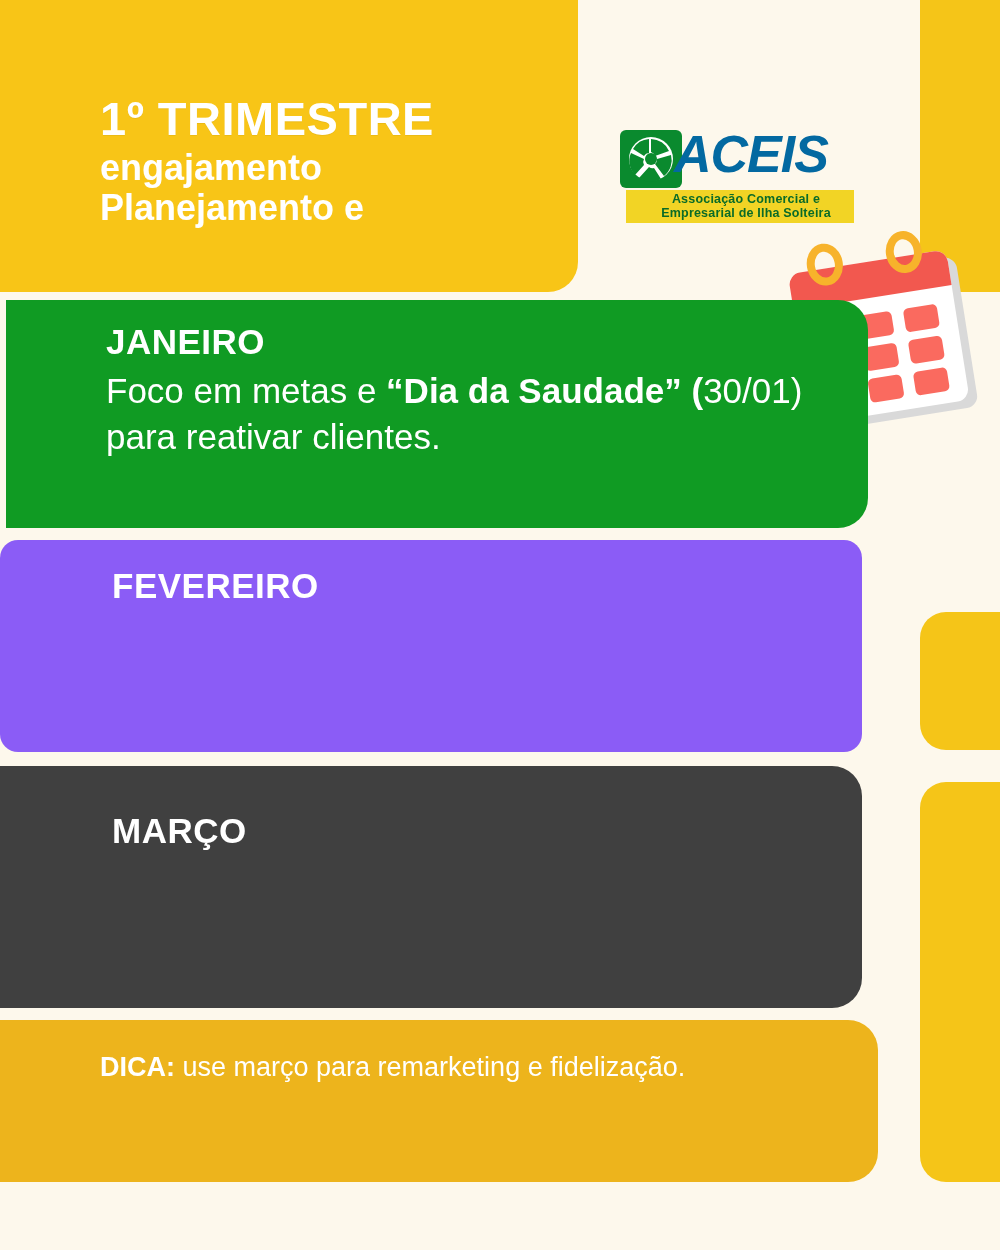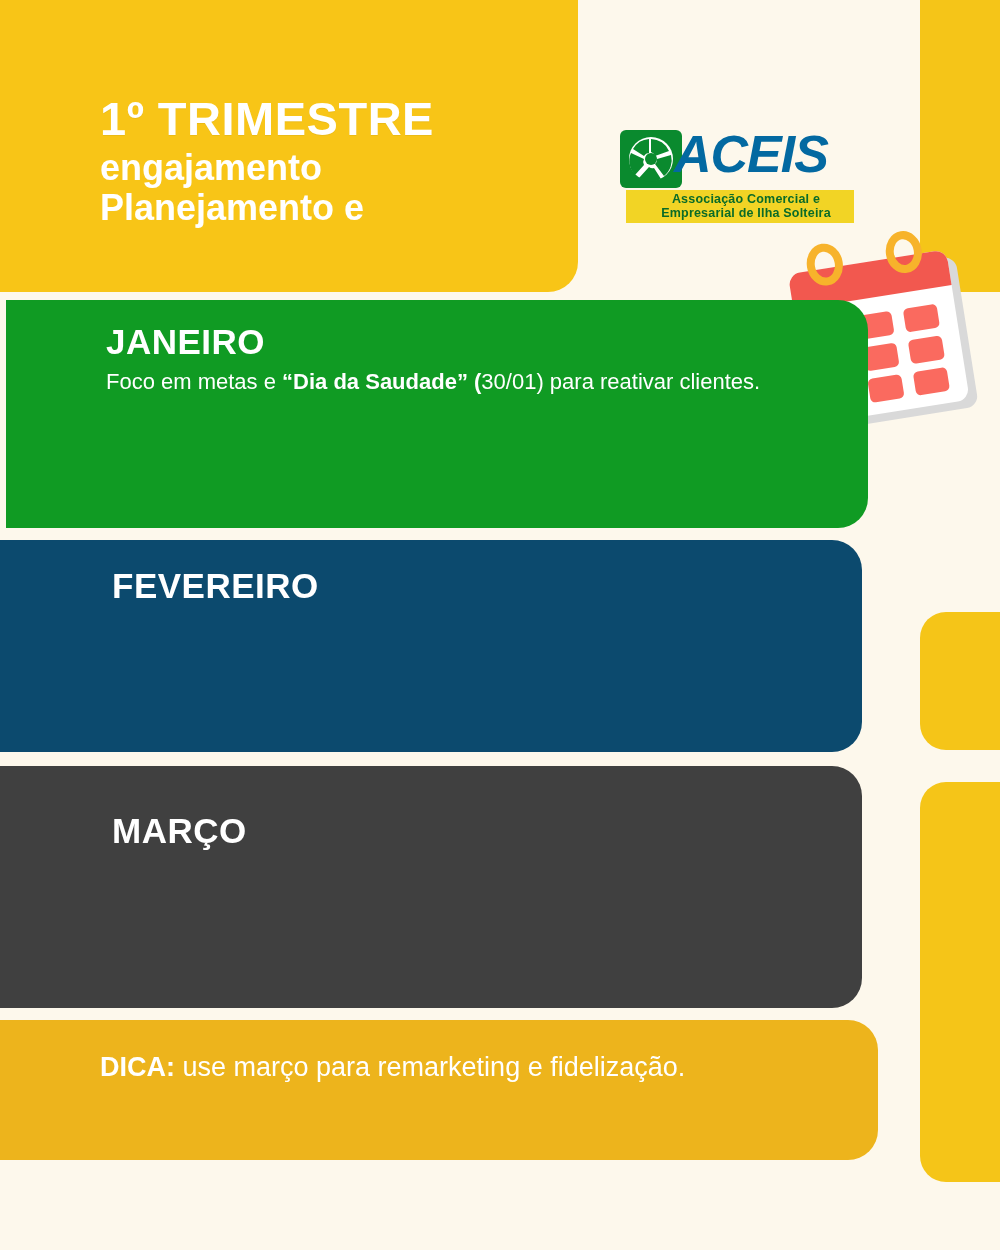--- a/index.html
+++ b/index.html
@@ -120,21 +120,21 @@
     box-sizing: border-box;
     padding: 22px 40px 22px 100px;
   }
   .card .month {
     font-size: 35px;
     font-weight: bold;
     margin: 0 0 6px 0;
     letter-spacing: 0.5px;
   }
   .card .desc {
-    font-size: 22px;
+    font-size: 35px;
     line-height: 1.3;
     margin: 0;
   }
   .card .desc b { font-weight: bold; }
 
   #card-jan {
     top: 300px;
     width: 862px;
     height: 228px;
     background: #109b23;
@@ -155,21 +155,21 @@
     width: 862px;
     height: 242px;
     background: #12552a;
     padding-top: 45px;
   }
   #card-mar .month { margin-left: 12px; }
 
   #card-dica {
     top: 1020px;
     width: 878px;
-    height: 140px;
+    height: 162px;
     background: #edb41c;
     padding-top: 30px;
   }
   #card-dica .desc { font-size: 27px; line-height: 1.32; }
 
   
   .bottom-band {
     position: absolute;
     left: 0;
     bottom: 0;
@@ -235,21 +235,21 @@
       </g>
     </g>
   </svg>
 </span>
 
 <div class="card" id="card-jan" style="background: rgb(16, 155, 35); margin-left: 6px;">
   <div class="month">JANEIRO</div>
   <div class="desc"><span>Foco em metas  e </span><b>“Dia da Saudade” (</b><span>30/01) para reativar clientes.</span></div>
 </div>
 
-<div class="card" id="card-fev" style="background: #0c4a6e;">
+<div class="card" id="card-fev" style="background: #8b5cf6; border-radius: 18px;">
   <div class="month">FEVEREIRO</div>
 </div>
 
 <div class="card" id="card-mar" style="background: #404040;">
   <div class="month">MARÇO</div>
 </div>
 
 <div class="card" id="card-dica" style="background: rgb(237, 180, 28);">
   <div class="desc"><b>DICA:</b><span> use março para remarketing e fidelização.</span></div>
 </div>

